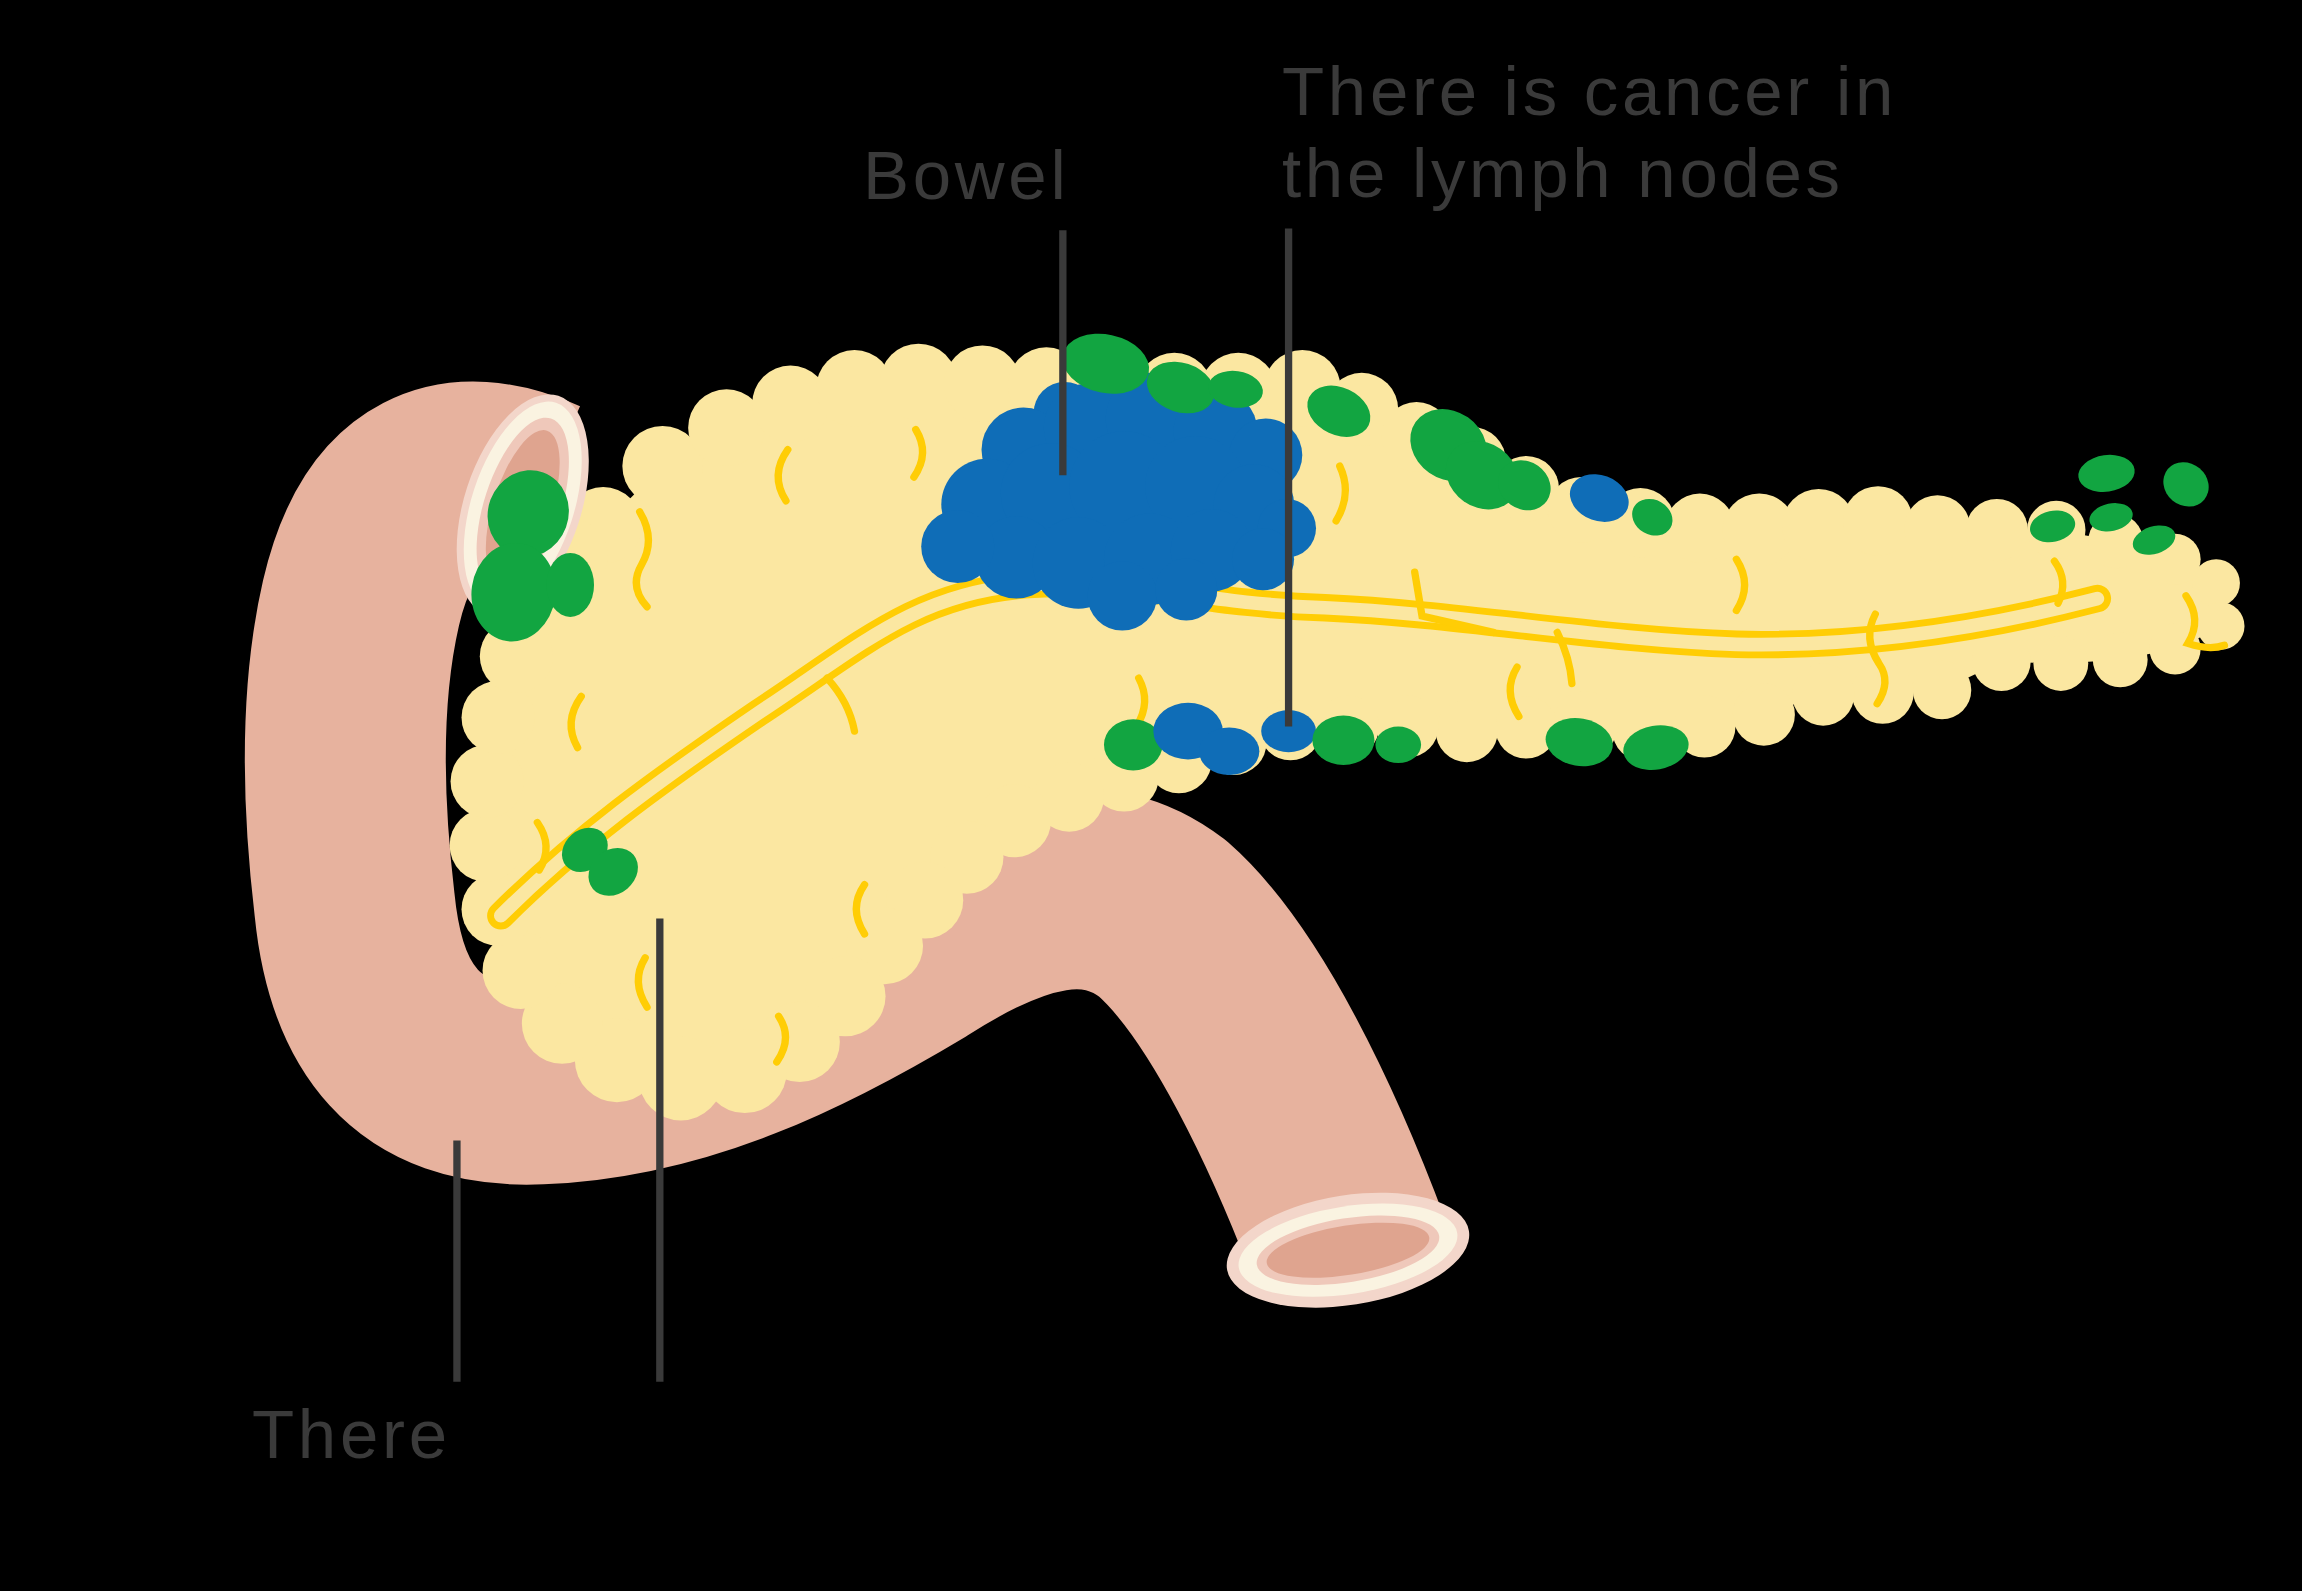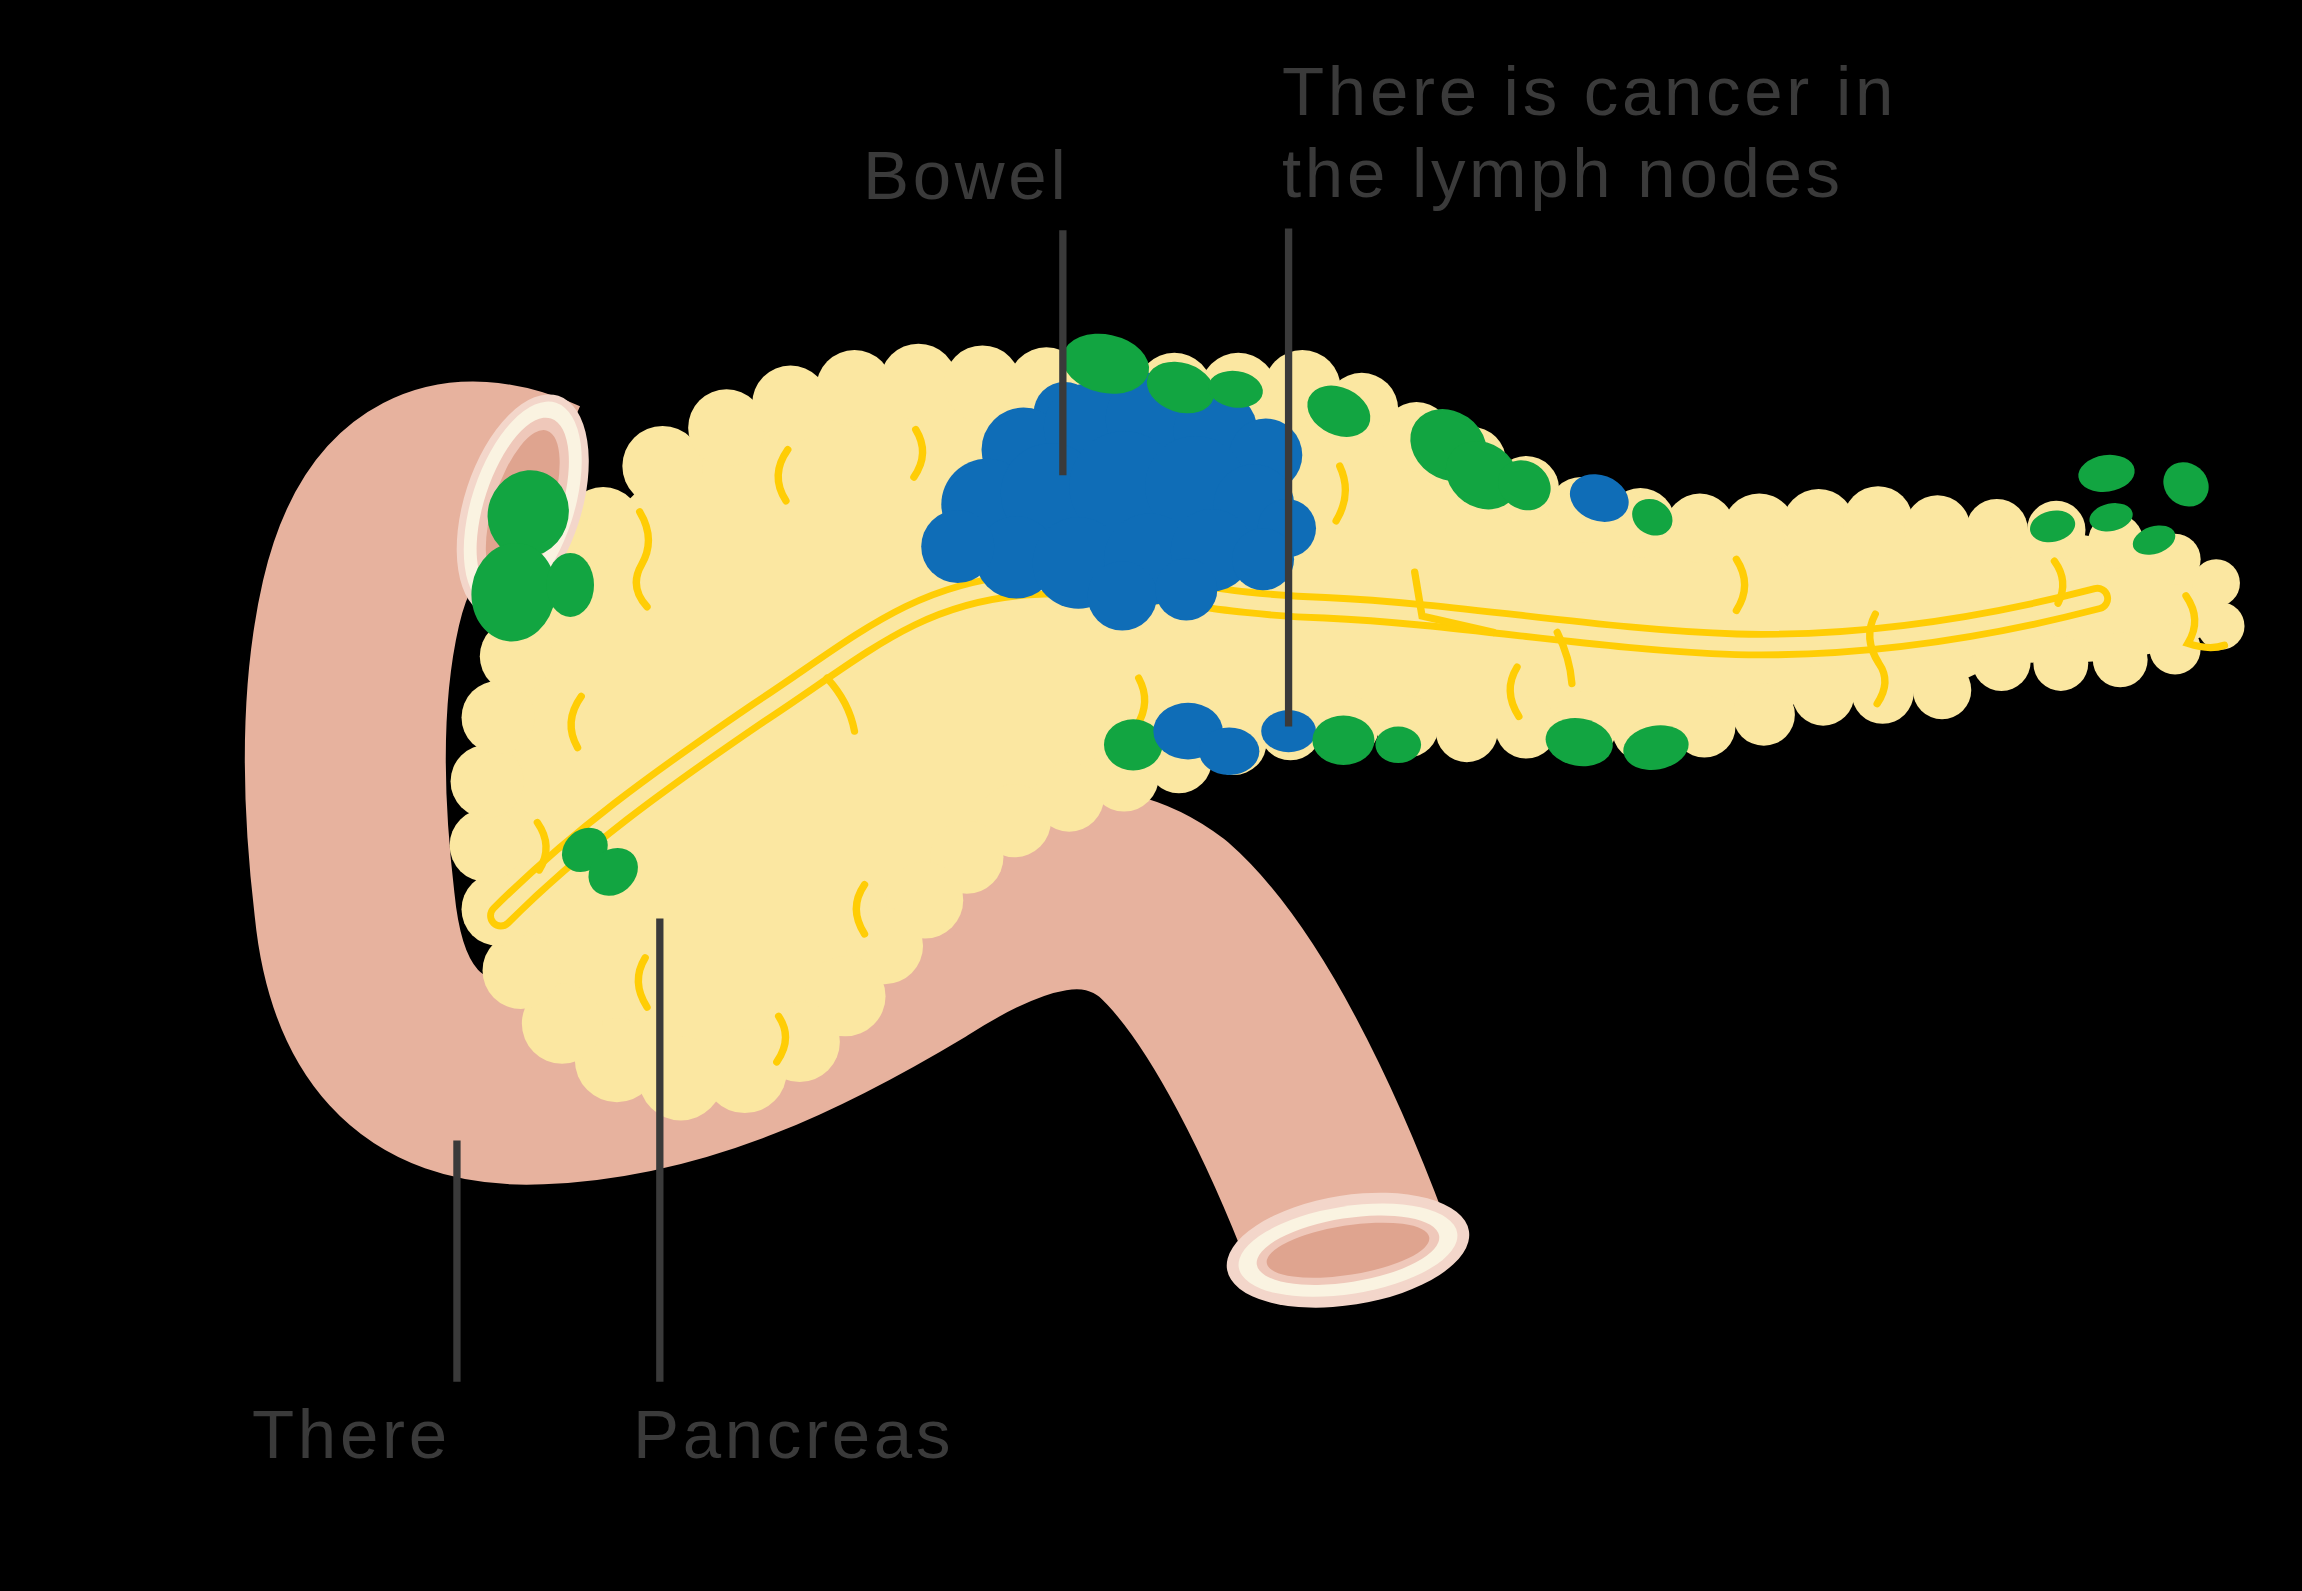--- a/index.html
+++ b/index.html
@@ -255,15 +255,14 @@
     </g>
   </svg>
 
   <div class="diagram-label" style="left:863px; top:135px;">Bowel</div>
 
   <div class="diagram-label" style="left:1282px; top:51px;">There is cancer in
 the lymph nodes</div>
 
   <div class="diagram-label" style="left:252px; top:1394px;">There</div>
 
-  <div class="diagram-label" style="left:633px; top:1394px;">Pancreas</div>
 </div>
 
 
 </body></html>

